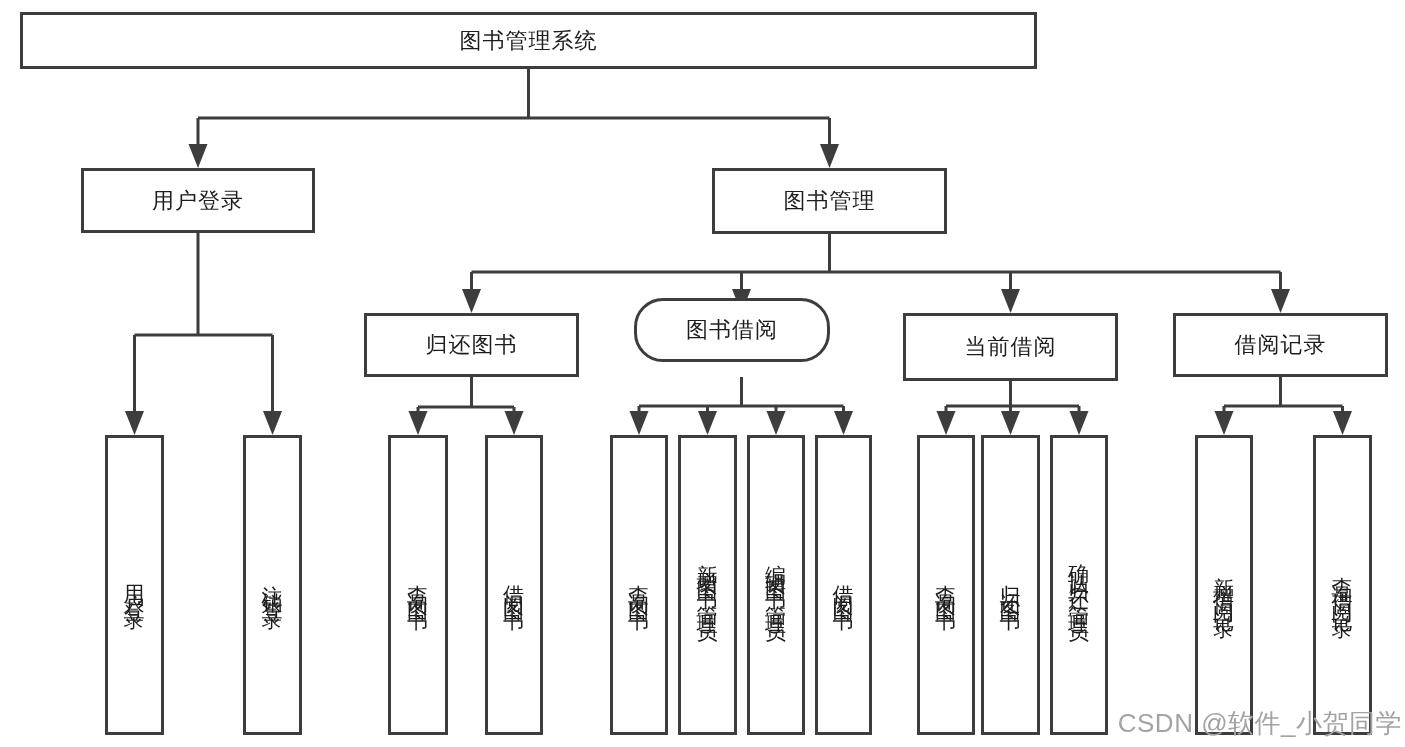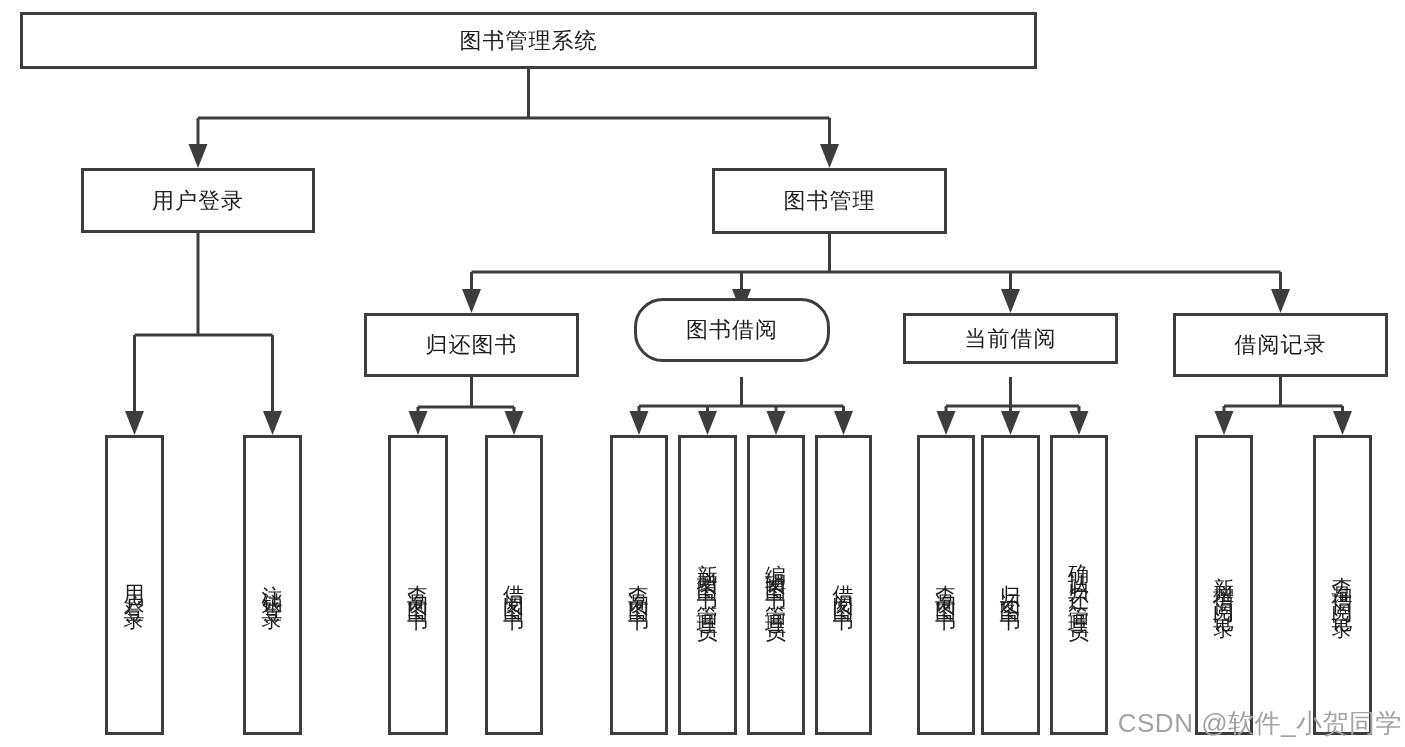--- a/index.html
+++ b/index.html
@@ -117,21 +117,21 @@
   <div class="node" style="left:712px; top:168px; width:235px; height:66px;">
     <span class="hlabel">图书管理</span>
   </div>
 
   <div class="node" style="left:364px; top:313px; width:215px; height:64px;">
     <span class="hlabel">归还图书</span>
   </div>
   <div class="node" style="left:634px; top:298px; width:196px; height:64px;border-radius:29px;">
     <span class="hlabel">图书借阅</span>
   </div>
-  <div class="node" style="left:903px; top:313px; width:215px; height:51px;text-align:right;">
+  <div class="node" style="left:903px; top:313px; width:215px; height:68px;text-align:right;">
     <span class="hlabel">当前借阅</span>
   </div>
   <div class="node" style="left:1173px; top:313px; width:215px; height:64px;">
     <span class="hlabel">借阅记录</span>
   </div>
 
   <div class="node leaf" style="left:105px; top:435px; width:59px; height:300px;">
     <span class="vlabel">用户登录</span>
   </div>
   <div class="node leaf" style="left:243px; top:435px; width:59px; height:300px;">

